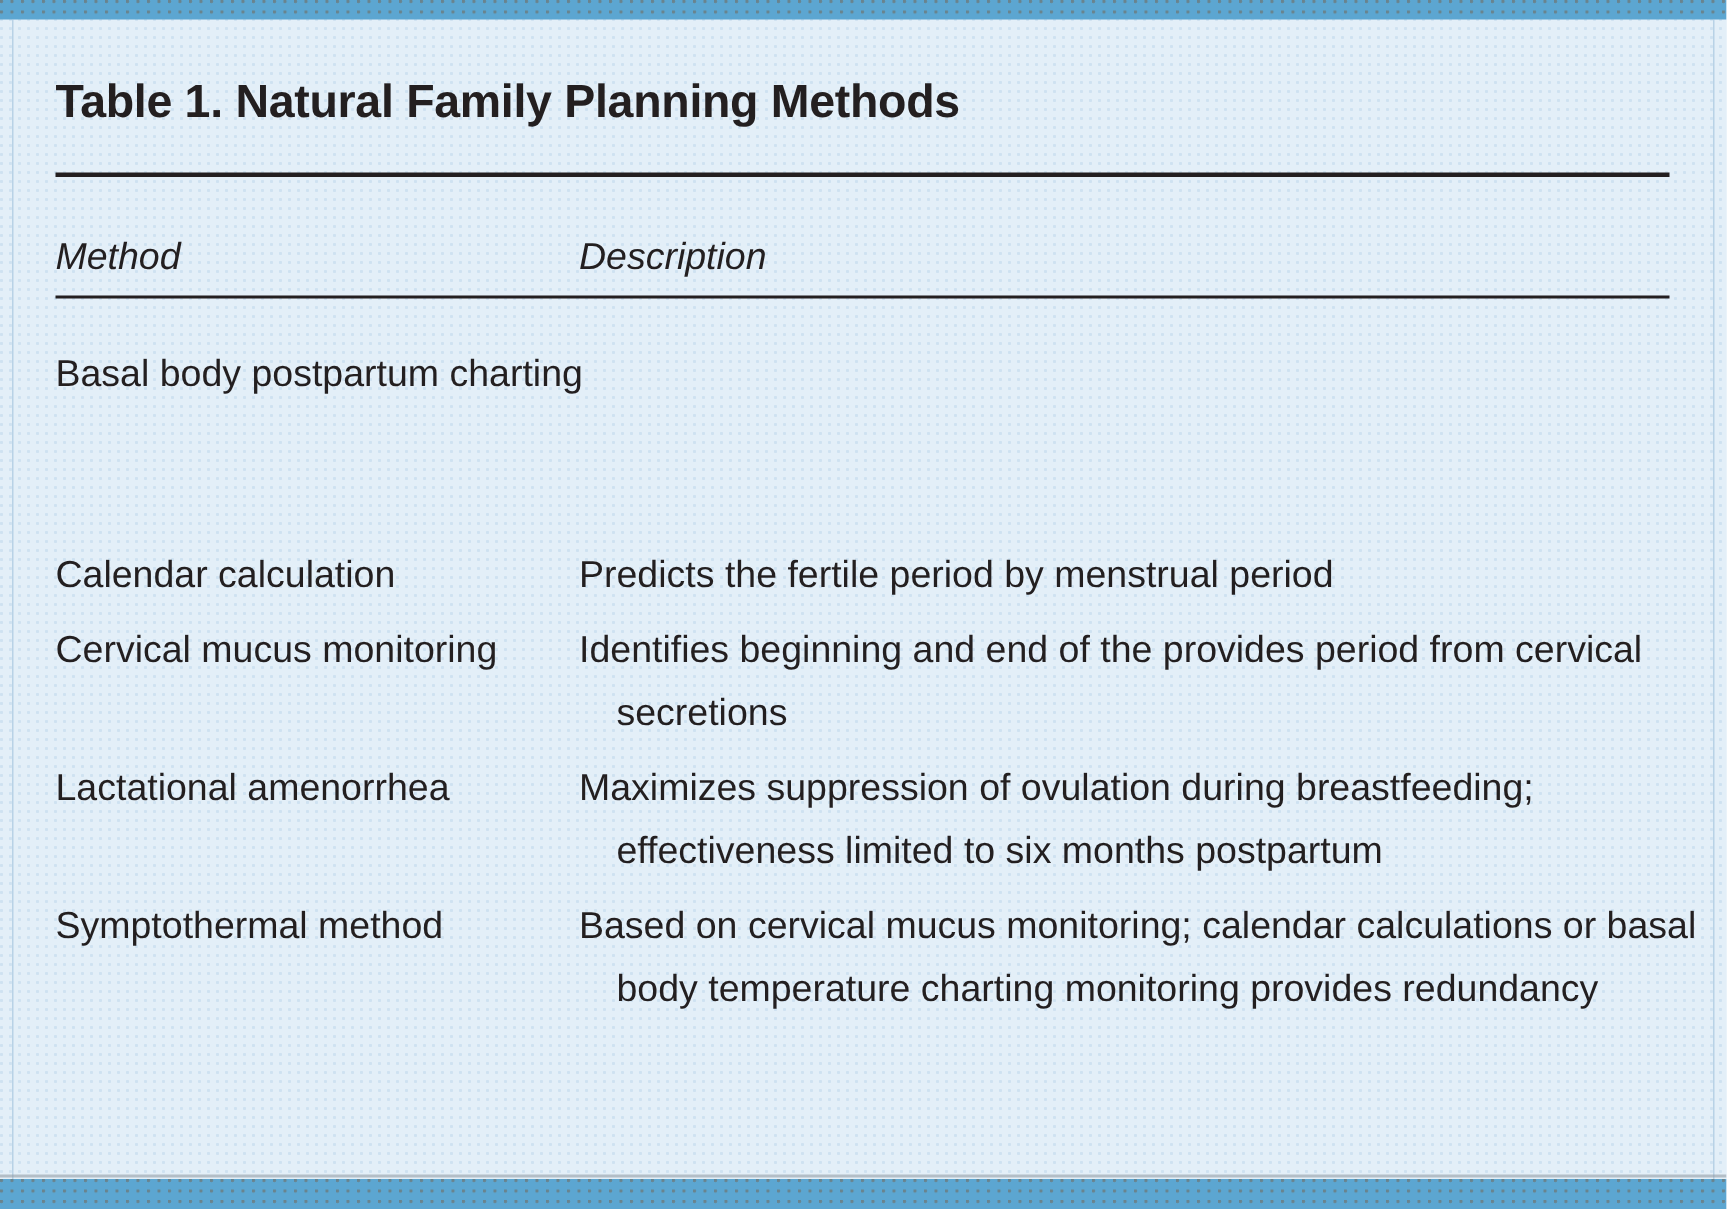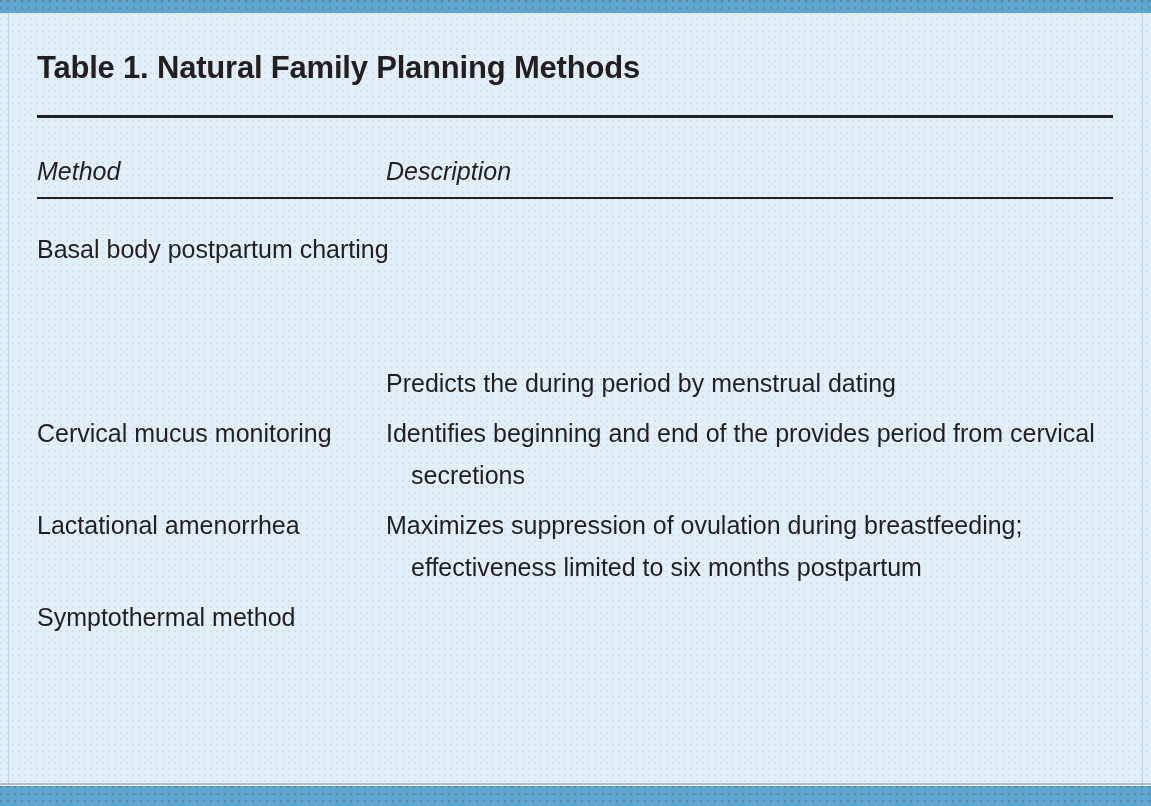--- a/index.html
+++ b/index.html
@@ -137,31 +137,33 @@
   <div class="col-head method">Method</div>
   <div class="col-head description">Description</div>
 
   <div class="rule header-rule"></div>
 
   <div class="rows" id="rows-container">
       <div class="row" style="position: absolute; left: 0px; top: 0px; height: 126px;">
         <div class="cell method">Basal body postpartum charting</div>
       </div>
       <div class="row" style="position: absolute; left: 0px; top: 134px; height: 42px;">
-        <div class="cell description">Predicts the during period by menstrual dating</div>
+        <div class="cell method">Calendar calculation</div>
+        <div class="cell description">Predicts the fertile period by menstrual period</div>
       </div>
       <div class="row" style="position: absolute; left: 0px; top: 184px; height: 84px; padding-left: 36px;">
         <div class="cell method">Cervical mucus monitoring</div>
         <div class="cell description">Identifies beginning and end of the provides period from cervical secretions</div>
       </div>
       <div class="row" style="position: absolute; left: 0px; top: 276px; height: 84px;">
         <div class="cell description">Maximizes suppression of ovulation during breastfeeding; effectiveness limited to six months postpartum</div>
         <div class="cell method">Lactational amenorrhea</div>
       </div>
       <div class="row" style="position: absolute; left: 0px; top: 368px; height: 84px; padding-left: 24px;">
         <div class="cell method">Symptothermal method</div>
+        <div class="cell description">Based on cervical mucus monitoring; calendar calculations or basal body temperature charting monitoring provides redundancy</div>
       </div>
     </div>
 
   <div class="frame-line bottom-hair"></div>
   <div class="accent-bar bottom"></div>
 
 </div>
 
 </body></html>

